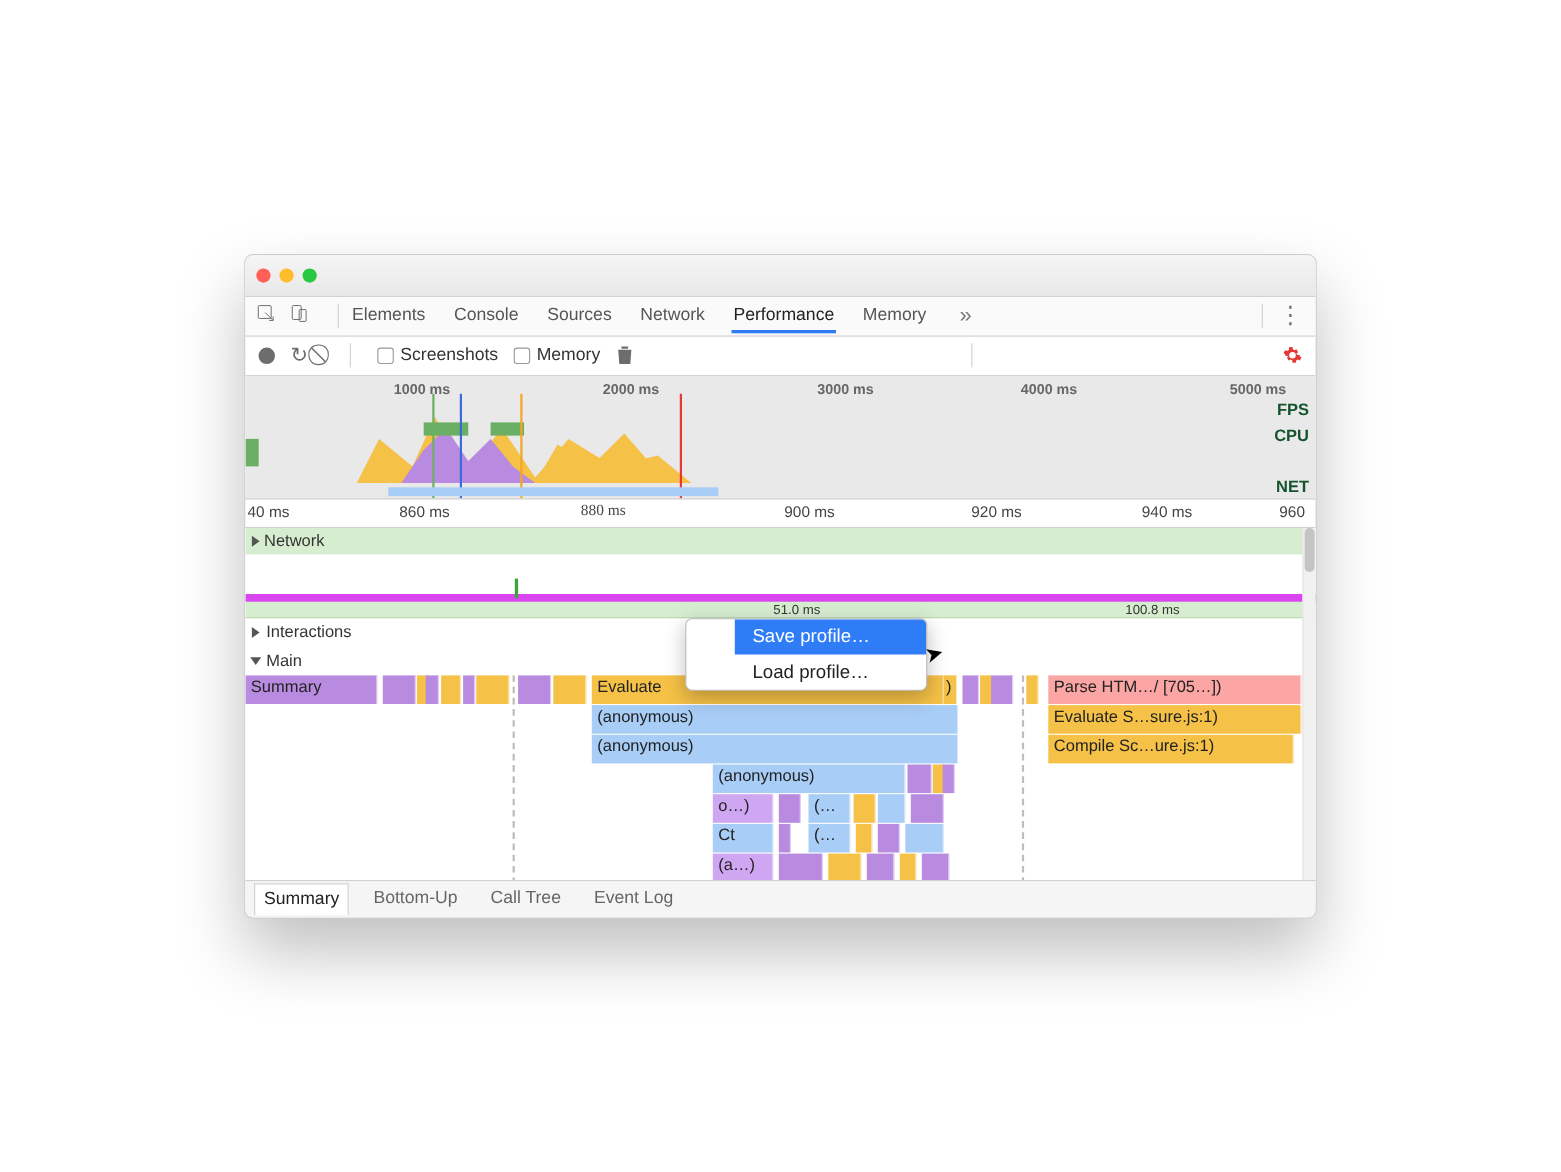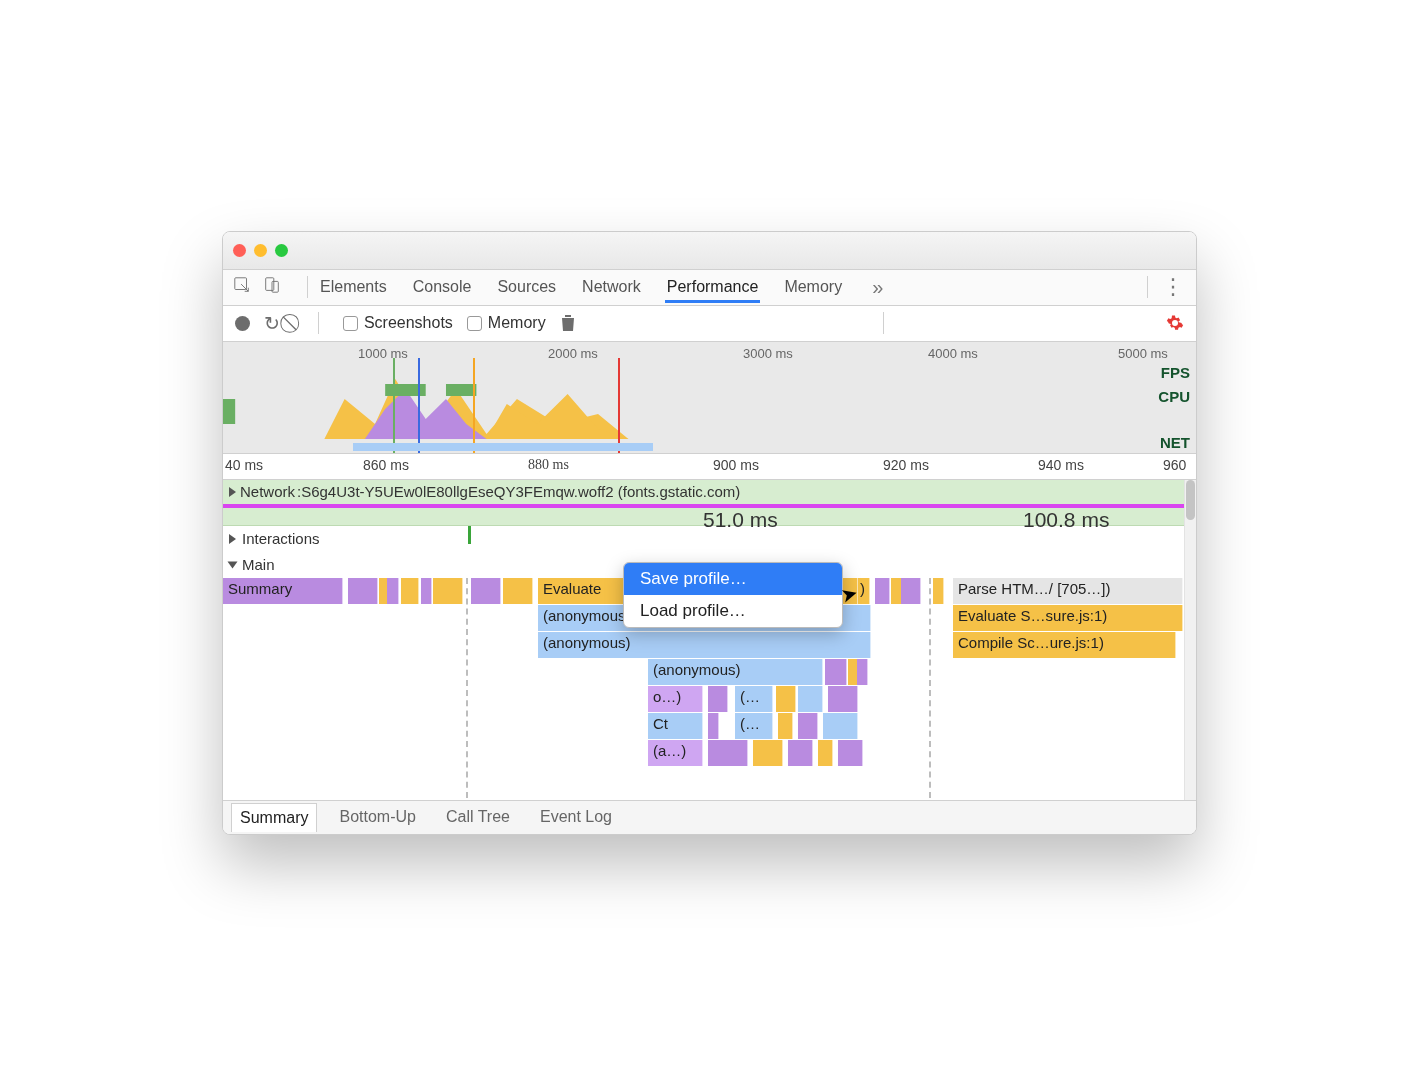--- a/index.html
+++ b/index.html
@@ -72,21 +72,21 @@
   .gear{ margin-left:auto; color:#e53935;}
   
   .overview {
     height:112px;
     background:#e9e9e9;
     border-bottom:1px solid #d0d0d0;
     position:relative;
     overflow:hidden;
   }
   .ov-ticks{ position:absolute; top:4px; left:0; right:0; font-size:13px; color:#666;}
-  .ov-tick{ position:absolute; top:0;}
+  .ov-tick{ position:absolute; top:0;font-weight:bold;}
   .ov-rtxt{ position:absolute; right:6px; font-size:15px; color:#14532d; font-weight:600;}
   .ov-graph{ position:absolute; bottom:14px; left:0; right:0; height:70px;}
   .ov-net{ position:absolute; bottom:2px; left:10px; right:40px; height:8px; background:#a8cdf6;}
   .ov-vline{ position:absolute; top:16px; bottom:0; width:2px;}
   
   .ruler{
     height:26px; border-bottom:1px solid #d0d0d0;
     position:relative; font-size:14px; color:#444;
     padding-top:3px;
   }
@@ -96,41 +96,41 @@
     position:relative;
     height:320px;
     background:#fff;
     overflow:hidden;
   }
   .row{ display:flex; align-items:center; height:26px; border-bottom:0px;}
   .row-label{ display:flex; align-items:center; gap:6px; font-size:15px; color:#333; padding-left:6px;}
   .tri{ width:0;height:0;border-top:5px solid transparent;border-bottom:5px solid transparent;border-left:7px solid #555;}
   .tri.down{ transform:rotate(90deg);}
   .network-row{ background:#d7edd0; height:24px; display:flex; align-items:center; font-size:15px; color:#333; padding-left:6px;}
-  .frames-row{ background:#d7edd0; height:22px; position:relative; color:#333; font-size:21px; border-top:4px solid #d946ef; border-bottom:1px solid #bddab2;}
+  .frames-row{ background:#d7edd0; height:22px; position:relative; color:#333; font-size:12px; border-top:7px solid #d946ef; border-bottom:1px solid #bddab2;margin-top:36px;}
   .frames-row span{position:absolute;}
   
   .flame{
     position:relative;
     height:220px;
   }
   .fblock{
     position:absolute;
     height:26px;
     font-size:15px;
     color:#222;
     padding:2px 5px;
     overflow:hidden;
     white-space:nowrap;
     border-right:1px solid rgba(255,255,255,0.6);
   }
   .purple{ background:#b98be0;}
   .purpleL{ background:#cfa6f2;}
   .yellow{ background:#f5c147;}
-  .blue{ background:#e5e5e5;}
+  .blue{ background:#fca5a5;}
   .blueL{ background:#a8cdf6;}
   .dash{
     position:absolute; top:0; bottom:0; width:0;
     border-left:2px dashed #bdbdbd;
   }
   .greenline{ position:absolute; width:3px; background:#3aa53a;}
   
   .ctxmenu{
     position:absolute;
     left:400px; top:330px;
@@ -140,20 +140,21 @@
     border-radius:6px;
     box-shadow:0 6px 18px rgba(0,0,0,0.25);
     overflow:hidden;
     z-index:50;
   }
   .ctxitem{
     padding:6px 16px;
     font-size:17px;
     color:#222;
     cursor:pointer;
+    margin-left:44px;
   }
   .ctxitem.sel{ background:#2f7df6; color:#fff;}
   .cursor{
     position:absolute;
     left:618px; top:350px;
     z-index:60;
     font-size:20px;
     transform:rotate(-15deg);
     color:#000;
   }
@@ -282,21 +283,20 @@
     <span class="rtick" style="left:490px;">900 ms</span>
     <span class="rtick" style="left:660px;">920 ms</span>
     <span class="rtick" style="left:815px;">940 ms</span>
     <span class="rtick" style="left:940px;">960</span>
   </div>
 
   <div class="tracks">
     <div class="network-row">
       <span class="tri"></span>
       <span style="margin-left:4px;">Network</span>
-      <span style="margin-left:2px;">:S6g4U3t-Y5UEw0lE80llgEseQY3FEmqw.woff2 (fonts.gstatic.com)</span>
     </div>
     <div class="frames-row">
       <span style="left:480px;">51.0 ms</span>
       <span style="left:800px;">100.8 ms</span>
     </div>
     <div class="row">
       <span class="row-label">
           <span class="tri"></span>
           <span>Interactions</span>
         </span>

